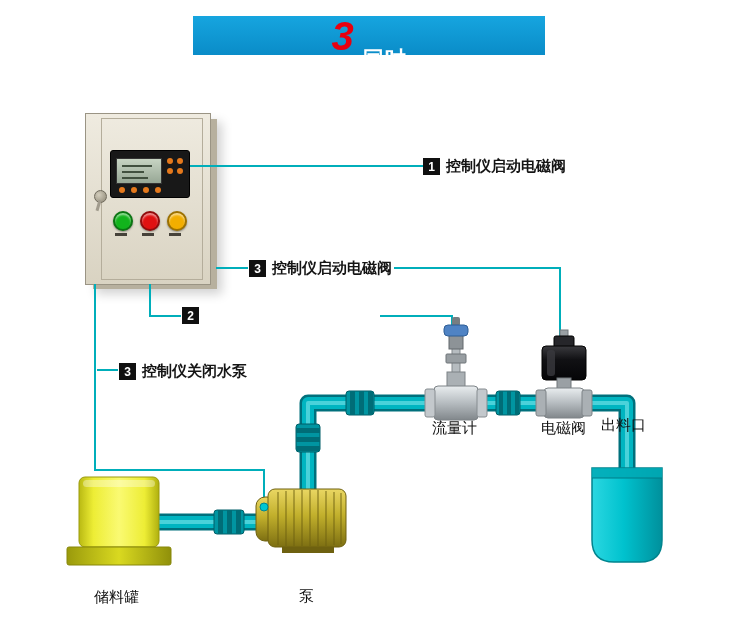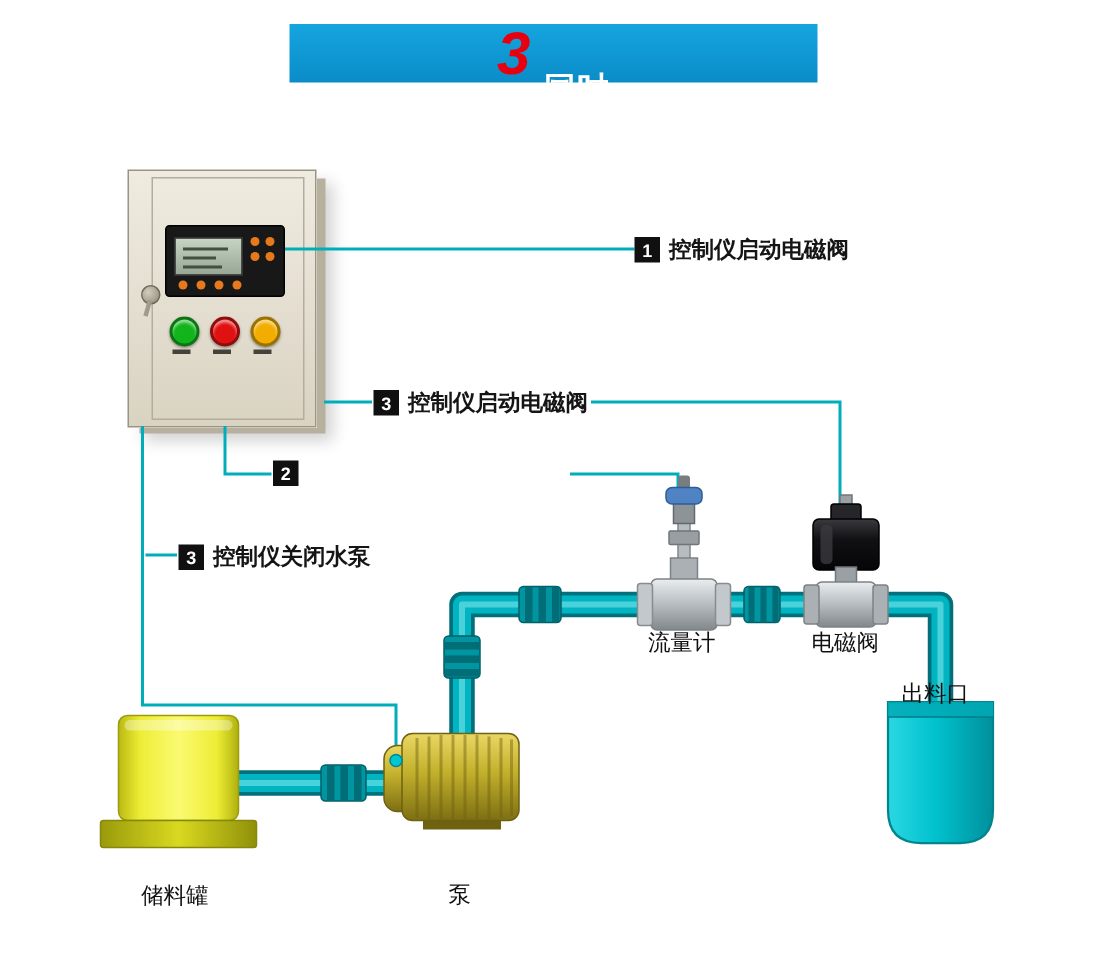--- a/index.html
+++ b/index.html
@@ -220,15 +220,15 @@
   </div>
   <div class="callout" style="left:119px;top:362px;">
     <span class="badge">3</span>
     <span class="ctext">控制仪关闭水泵</span>
   </div>
 
   <div class="clabel" style="left:94px;top:588px;">储料罐</div>
   <div class="clabel" style="left:299px;top:587px;">泵</div>
   <div class="clabel" style="left:432px;top:419px;">流量计</div>
   <div class="clabel" style="left:541px;top:419px;">电磁阀</div>
-  <div class="clabel" style="left:601px;top:453px;">出料口</div>
+  <div class="clabel" style="left:601px;top:416px;">出料口</div>
 
 </div>
 
 </body></html>

